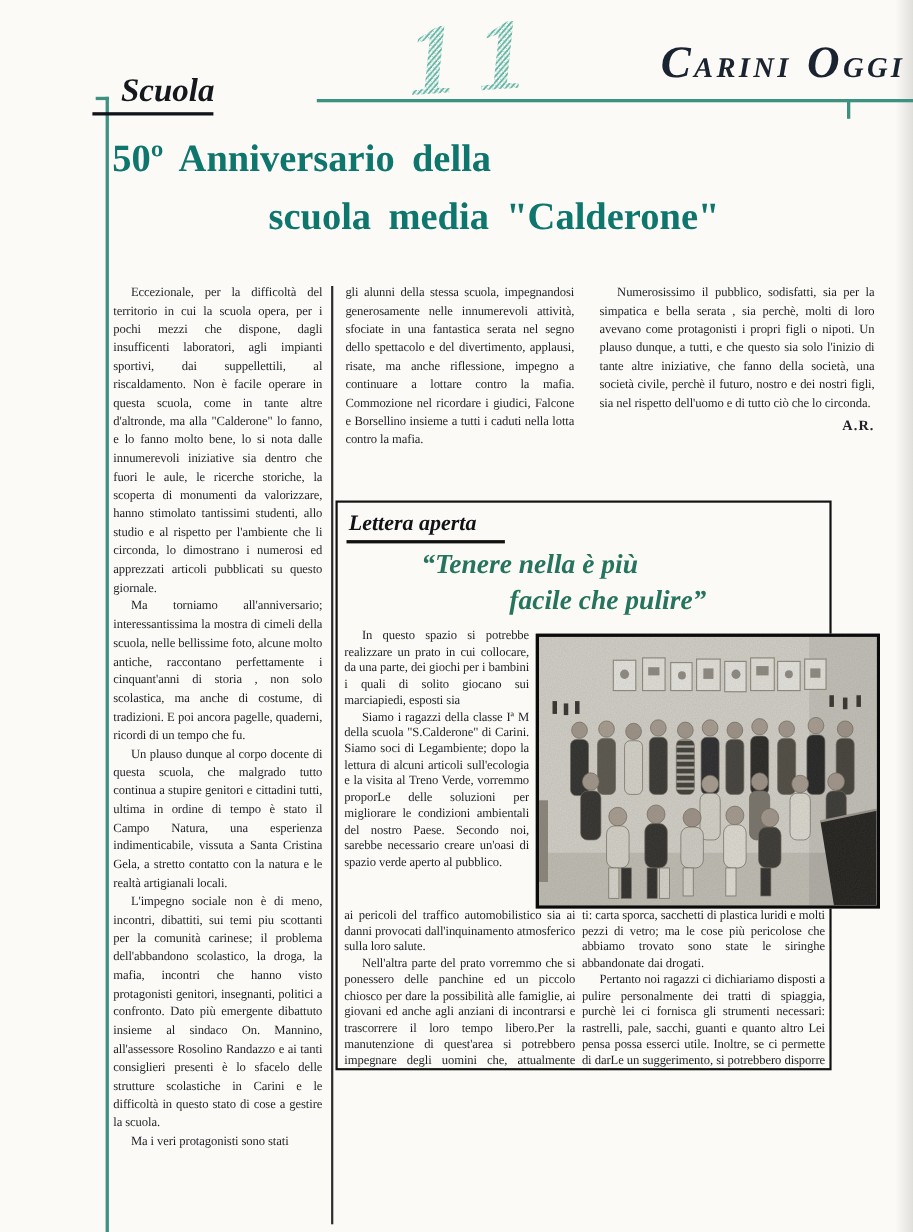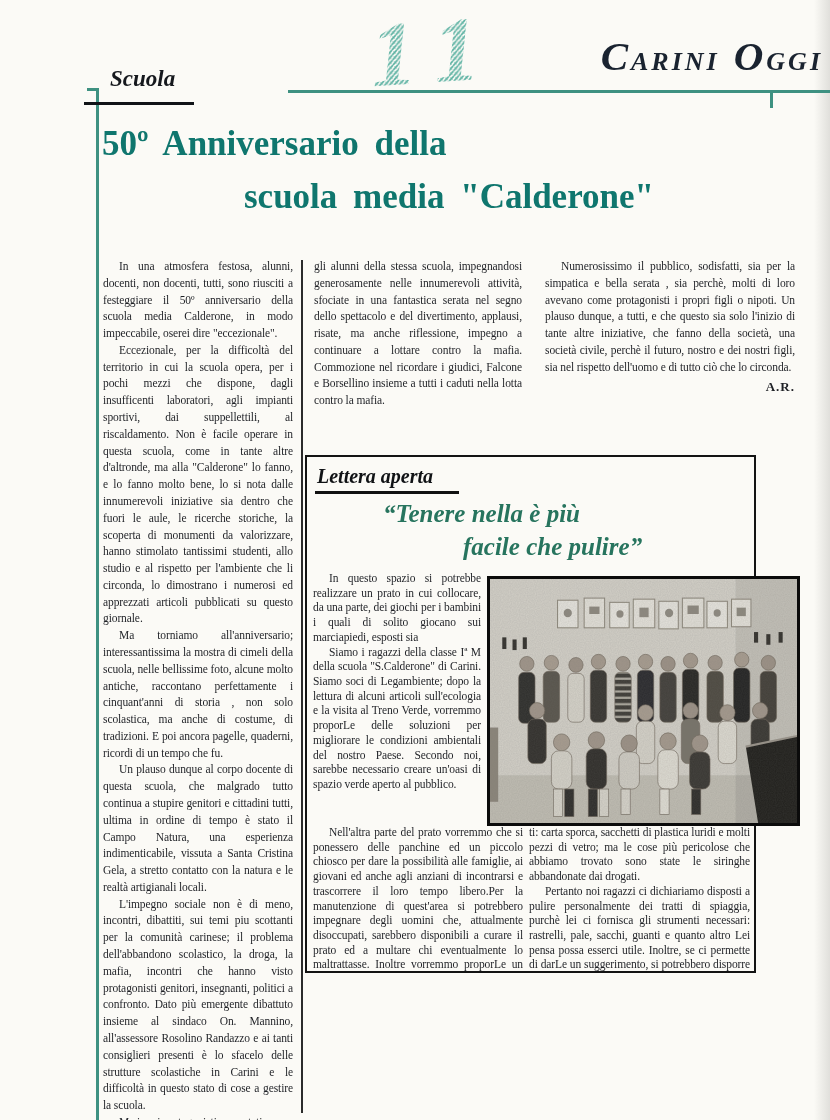--- a/index.html
+++ b/index.html
@@ -13,21 +13,21 @@
   .mast-title{position:absolute;top:32px;left:0;width:100%;text-align:right;z-index:2;}
   .mw{display:inline-block;font-style:italic;font-weight:bold;text-transform:uppercase;
       font-size:26px;letter-spacing:3px;color:#1a2330;margin:0 7px;}
   .mw::first-letter{font-size:41px;}
   
   .rule-top{position:absolute;left:288px;top:90px;width:542px;height:3px;background:#3e9181;}
   .rule-tick{position:absolute;left:770px;top:90px;width:3px;height:18px;background:#3e9181;}
   .rule-left{position:absolute;left:96px;top:88px;width:3px;height:1032px;background:#3e9181;}
   .rule-corner{position:absolute;left:87px;top:88px;width:12px;height:3px;background:#3e9181;}
   
-  .section-label{position:absolute;left:110px;top:66px;font-size:23px;font-style:italic;
+  .section-label{position:absolute;left:110px;top:66px;font-size:30px;font-style:italic;
       font-weight:bold;color:#15181d;}
   .section-underline{position:absolute;left:84px;top:102px;width:110px;height:3px;background:#101317;}
   .headline{position:absolute;left:102px;top:122px;width:660px;color:#0f766e;font-weight:bold;
       line-height:1.25;word-spacing:7px;}
   .headline .l1{font-size:35px;}
   .headline .l2{font-size:35px;margin-top:9px;padding-left:142px;}
   
   .cols{position:absolute;left:103px;top:258px;width:692px;display:flex;}
   .bp{margin:0;text-align:justify;font-size:11.5px;line-height:1.46;letter-spacing:-.1px;}
   .ind{text-indent:16px;}
@@ -85,21 +85,20 @@
   <div class="section-label">Scuola</div>
   <div class="section-underline"></div>
   <div class="headline">
     <div class="l1">50º  Anniversario  della</div>
     <div class="l2">scuola  media  "Calderone"</div>
   </div>
 
   <div class="col-divider"></div>
   <div class="cols">
     <div class="col1">
-      <p class="bp ind">In una atmosfera festosa, alunni, docenti, non docenti, tutti, sono riusciti a festeggiare il 50º anniversario della scuola media Calderone, in modo impeccabile, oserei dire "eccezionale".</p>
       <p class="bp ind">Eccezionale, per la difficoltà del territorio in cui la scuola opera, per i pochi  mezzi che dispone, dagli insufficenti laboratori, agli impianti sportivi, dai suppellettili, al riscaldamento. Non è facile operare in questa scuola, come in tante altre d'altronde, ma alla "Calderone" lo fanno, e lo fanno molto bene, lo si nota dalle innumerevoli iniziative sia dentro che fuori le aule, le ricerche storiche, la scoperta di monumenti da valorizzare, hanno stimolato tantissimi studenti, allo studio e al rispetto per l'ambiente che li circonda, lo dimostrano  i numerosi ed apprezzati articoli  pubblicati su questo giornale.</p>
       <p class="bp ind">Ma torniamo all'anniversario; interessantissima la mostra di cimeli della scuola, nelle bellissime foto, alcune molto antiche, raccontano perfettamente i cinquant'anni di storia , non solo scolastica, ma anche di costume, di tradizioni. E poi ancora pagelle, quaderni, ricordi di un tempo che fu.</p>
       <p class="bp ind">Un plauso dunque al corpo docente di questa scuola, che malgrado tutto continua a stupire genitori  e cittadini tutti, ultima  in ordine di tempo è stato il Campo Natura, una esperienza indimenticabile, vissuta a Santa Cristina Gela, a stretto contatto con la natura e le realtà artigianali locali.</p>
       <p class="bp ind">L'impegno sociale non è di meno, incontri, dibattiti, sui temi piu scottanti per la comunità carinese; il problema dell'abbandono scolastico, la droga, la mafia, incontri che hanno visto protagonisti genitori, insegnanti, politici a confronto. Dato più emergente dibattuto insieme al sindaco On. Mannino, all'assessore Rosolino Randazzo e ai tanti consiglieri presenti è lo sfacelo delle strutture scolastiche in Carini e le difficoltà in questo stato di cose a gestire la scuola.</p>
       <p class="bp ind">Ma i veri protagonisti sono stati</p>
     </div>
     <div class="col2">
       <p class="bp">gli alunni della stessa scuola, impegnandosi generosamente nelle innumerevoli attività, sfociate in una fantastica serata nel segno dello spettacolo e del divertimento, applausi, risate, ma anche riflessione, impegno a continuare a lottare contro la mafia. Commozione nel ricordare i giudici, Falcone e Borsellino insieme a tutti i caduti  nella lotta contro la mafia.</p>
     </div>
     <div class="col3">
@@ -115,20 +114,21 @@
       <div class="t2">facile che pulire”</div>
     </div>
     <div class="l-row1">
       <div class="colA">
         <p class="lp ind">In questo spazio si potrebbe realizzare un prato in cui collocare, da una parte, dei giochi per i bambini i quali di solito giocano sui marciapiedi, esposti sia</p>
         <p class="lp ind">Siamo i ragazzi della classe Iª M della scuola "S.Calderone" di Carini. Siamo soci di Legambiente; dopo la lettura di alcuni articoli sull'ecologia e la visita al Treno Verde, vorremmo proporLe delle soluzioni per migliorare le condizioni ambientali del nostro Paese. Secondo noi, sarebbe necessario creare un'oasi di spazio verde aperto al pubblico.</p>
       </div>
     </div>
     <div class="l-row2">
       <div class="colB">
+        <p class="lp">ai pericoli del traffico automobilistico sia ai danni provocati dall'inquinamento atmosferico sulla loro salute.</p>
         <p class="lp ind">Nell'altra parte del prato vorremmo che si ponessero delle panchine ed un piccolo chiosco per dare la possibilità alle famiglie, ai giovani ed anche agli anziani di incontrarsi e trascorrere il loro tempo libero.Per la manutenzione di quest'area si potrebbero impegnare degli uomini che, attualmente disoccupati, sarebbero disponibili a curare il prato ed a multare chi eventualmente lo maltrattasse. Inoltre vorremmo proporLe un intervento particolare per le spiagge di Carini che rimangono sporche a causa dello scorretto comportamento dei bagnanti nei confronti dell'ambiente. Spesso infatti ci è capitato di trovare seppelliti sotto la sabbia alcuni rifiu-</p>
       </div>
       <div class="colC">
         <p class="lp">ti: carta sporca, sacchetti di plastica luridi e molti pezzi di vetro; ma le cose più pericolose che abbiamo trovato sono state le siringhe abbandonate dai drogati.</p>
         <p class="lp ind">Pertanto noi ragazzi ci dichiariamo disposti a pulire personalmente dei tratti di spiaggia, purchè lei ci fornisca gli strumenti necessari: rastrelli, pale, sacchi, guanti e quanto altro Lei pensa possa esserci utile. Inoltre, se ci permette di darLe un suggerimento, si potrebbero disporre dei  paletti sulla spiaggia con su scritto "TENERE PULITO E' PIU' FACILE CHE PULIRE"  in modo da sensibilizzare la gente; se infine ci fossero una o più persone a guardia sarebbe l'ideale.</p>
         <p class="lp ind">Così anche noi Carinesi potremmo avere un paese vivibile e, perchè no? Anche accogliente.</p>
       </div>
     </div>
   </div>
 

